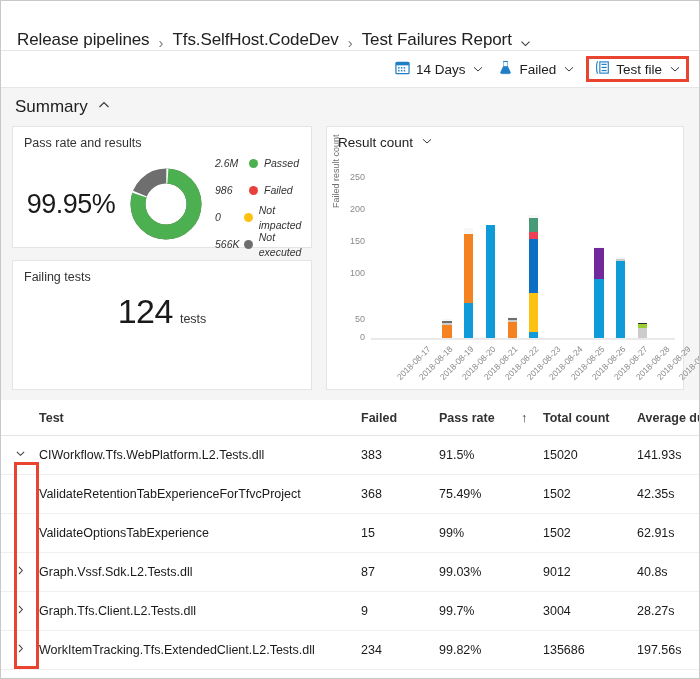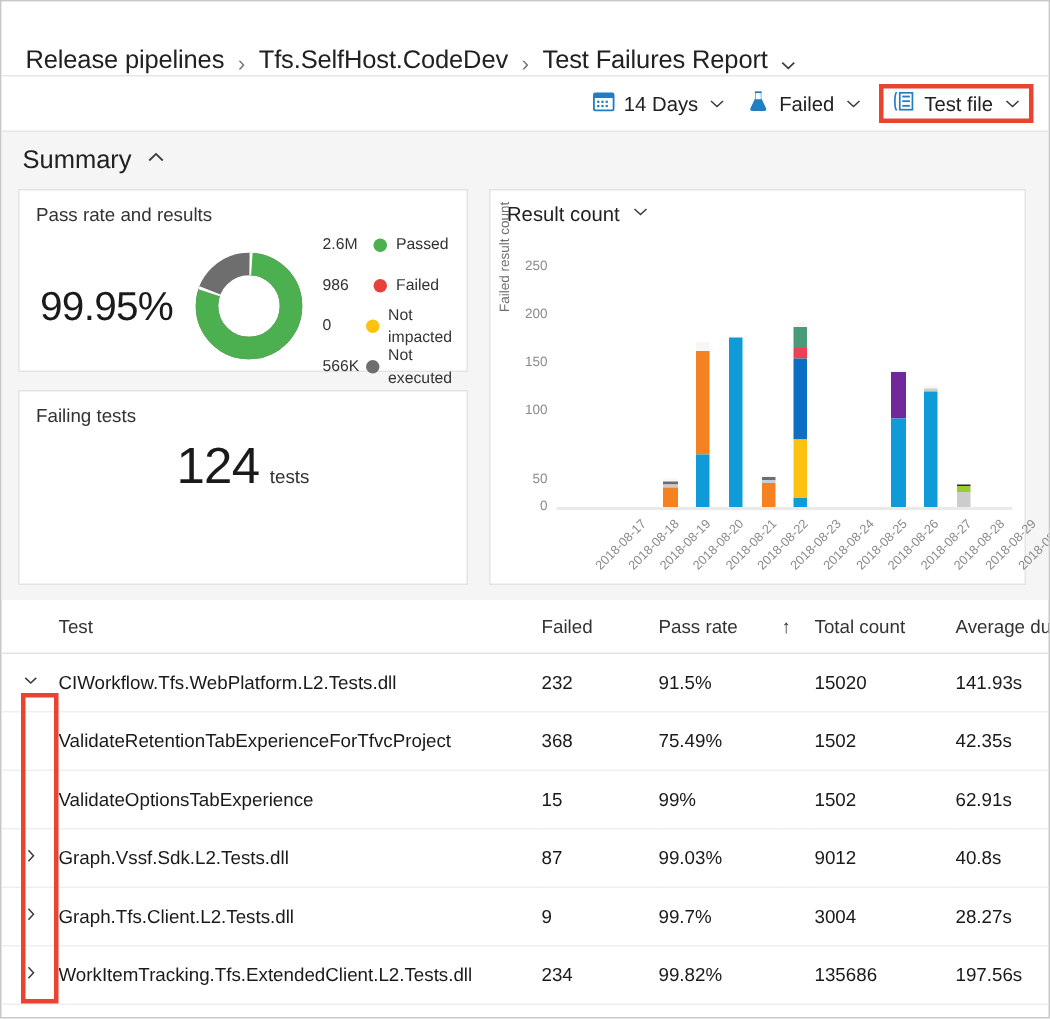--- a/index.html
+++ b/index.html
@@ -136,20 +136,21 @@
     width: 134px;
     text-align: center;
     letter-spacing: -0.5px;
   }
   .donut { width: 74px; height: 74px; flex: 0 0 74px; }
   .legend {
     margin-left: 12px;
     display: flex;
     flex-direction: column;
     gap: 12px;
+    font-style: italic;
   }
   .legend-row {
     display: flex;
     align-items: center;
     font-size: 10.5px;
     color: #333333;
     height: 15px;
     line-height: 15px;
   }
   .legend-val { width: 34px; text-align: left; }
@@ -244,21 +245,21 @@
     text-align: right;
   }
 
   
   .table {
     width: 100%;
     border-collapse: collapse;
     table-layout: fixed;
   }
   .table th {
-    font-weight: 400;
+    font-weight: 700;
     font-size: 12.5px;
     color: #333333;
     text-align: left;
     padding: 11px 0 10px 0;
     border-bottom: 1px solid #e4e4e4;
     white-space: nowrap;
   }
   .table td {
     font-size: 12.5px;
     color: #1a1a1a;
@@ -535,21 +536,21 @@
         <th>Total count</th>
         <th>Average duratio</th>
       </tr>
     </thead>
     <tbody id="tbody">
         <tr>
           <td class="exp-cell"><span><svg width="11" height="11" viewBox="0 0 12 12">
                 <path d="M2 4.3 L6 8 L10 4.3" fill="none" stroke="#3a3a3a" stroke-width="1.1"></path>
               </svg></span></td>
           <td>CIWorkflow.Tfs.WebPlatform.L2.Tests.dll</td>
-          <td>232</td>
+          <td>383</td>
           <td>91.5%</td>
           <td></td>
           <td>15020</td>
           <td>141.93s</td>
         </tr>
         <tr>
           <td class="exp-cell"></td>
           <td class="indent">ValidateRetentionTabExperienceForTfvcProject</td>
           <td>368</td>
           <td>75.49%</td>

